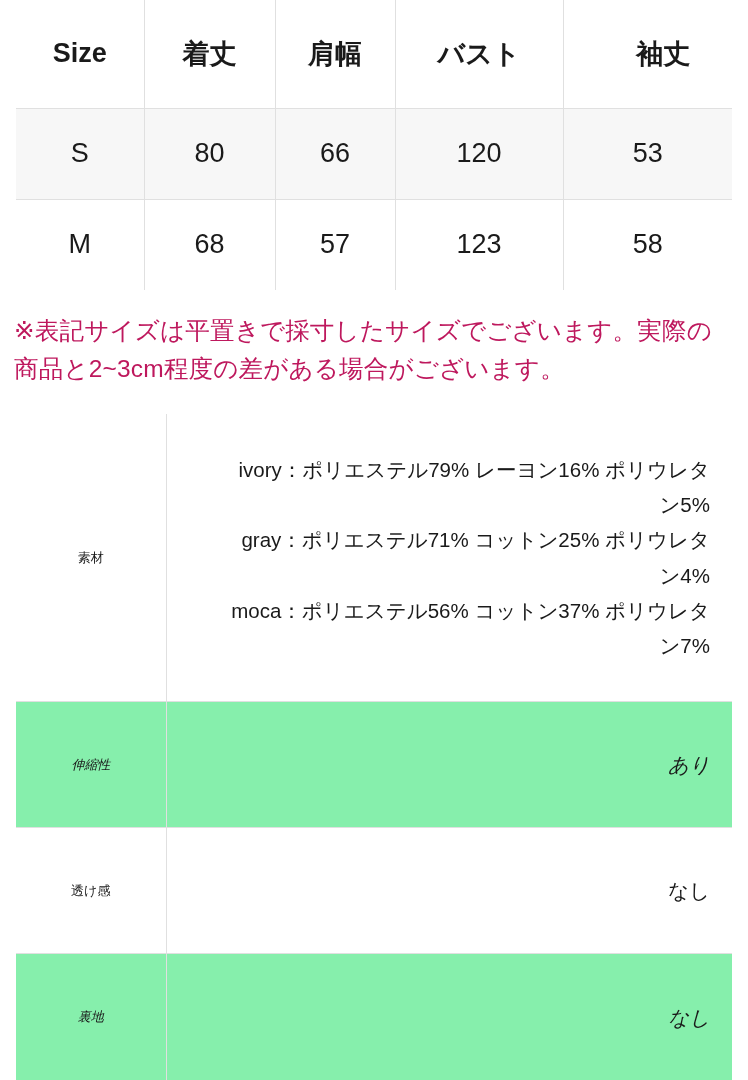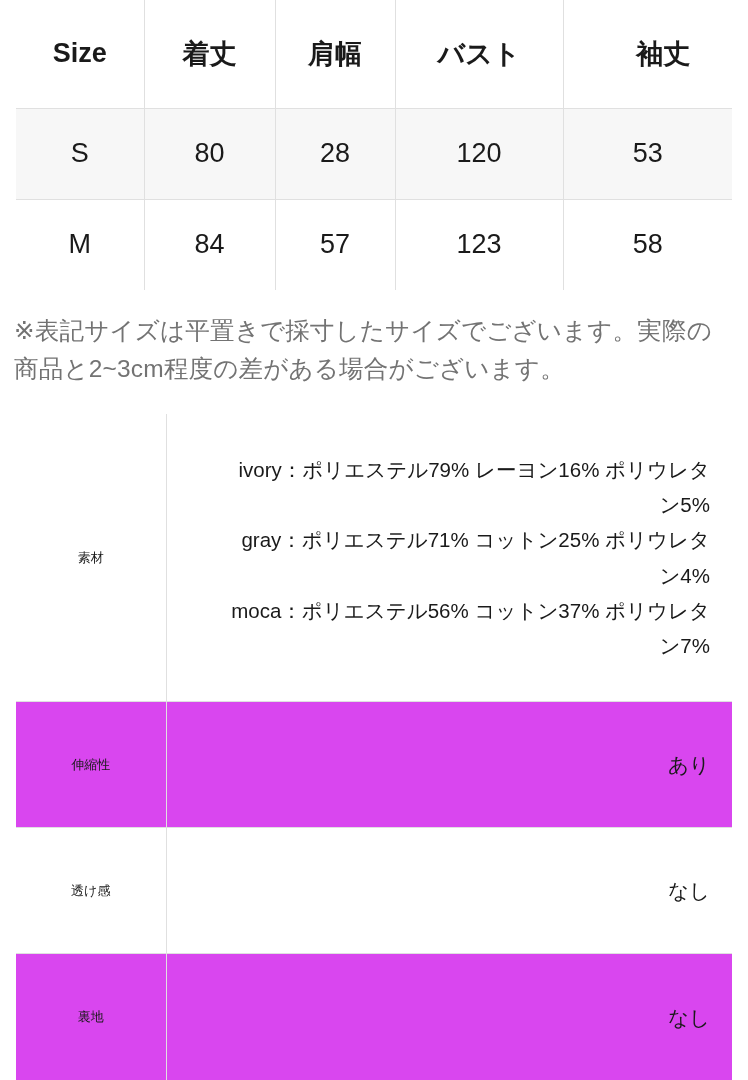--- a/index.html
+++ b/index.html
@@ -55,21 +55,21 @@
   .col-b     { width: 120px; }
   .col-c     { width: 168px; }
   .col-d     { width: 169px; }
 
   
   .note {
     margin: 22px 14px 0 14px;
     font-size: 24.5px;
     line-height: 1.55;
     letter-spacing: 0.2px;
-    color: #737373;
+    color: #be185d;
   }
 
   
   .spec-table {
     width: 716px;
     margin: 26px 16px 0 16px;
     border-collapse: collapse;
     table-layout: fixed;
   }
   .spec-table td {
@@ -86,21 +86,21 @@
   }
   .spec-table td.value {
     text-align: center;
     font-size: 20.5px;
     line-height: 1.72;
     padding: 14px 22px;
   }
   .spec-table tr:first-child td { border-top: none; }
   .spec-table td:first-child { border-left: none; }
   .spec-table td:last-child { border-right: none; text-align: right; }
-  .spec-table tr.alt td { background: #d946ef; }
+  .spec-table tr.alt td { background: #86efac; font-style: italic; }
   .spec-table tr.r-material td { height: 288px; }
   .spec-table tr.r-normal td { height: 126px; }
   .spec-table tr.r-last td { border-bottom: none; }
   .val-line { display: block; }
 </style>
 </head>
 <body>
 
 <div class="page">
 
@@ -116,27 +116,27 @@
         <tr class="head">
       <th>Size</th>
       <th>着丈</th>
       <th>肩幅</th>
       <th>バスト</th>
       <th>袖丈</th>
     </tr>
     <tr class="row alt">
       <td>S</td>
       <td>80</td>
-      <td>28</td>
+      <td>66</td>
       <td>120</td>
       <td>53</td>
     </tr>
     <tr class="row">
       <td>M</td>
-      <td>84</td>
+      <td>68</td>
       <td>57</td>
       <td>123</td>
       <td>58</td>
     </tr>
   </tbody>
     </table>
 
   <p class="note">※表記サイズは平置きで採寸したサイズでございます。実際の商品と2~3cm程度の差がある場合がございます。</p>
 
   <table class="spec-table">

